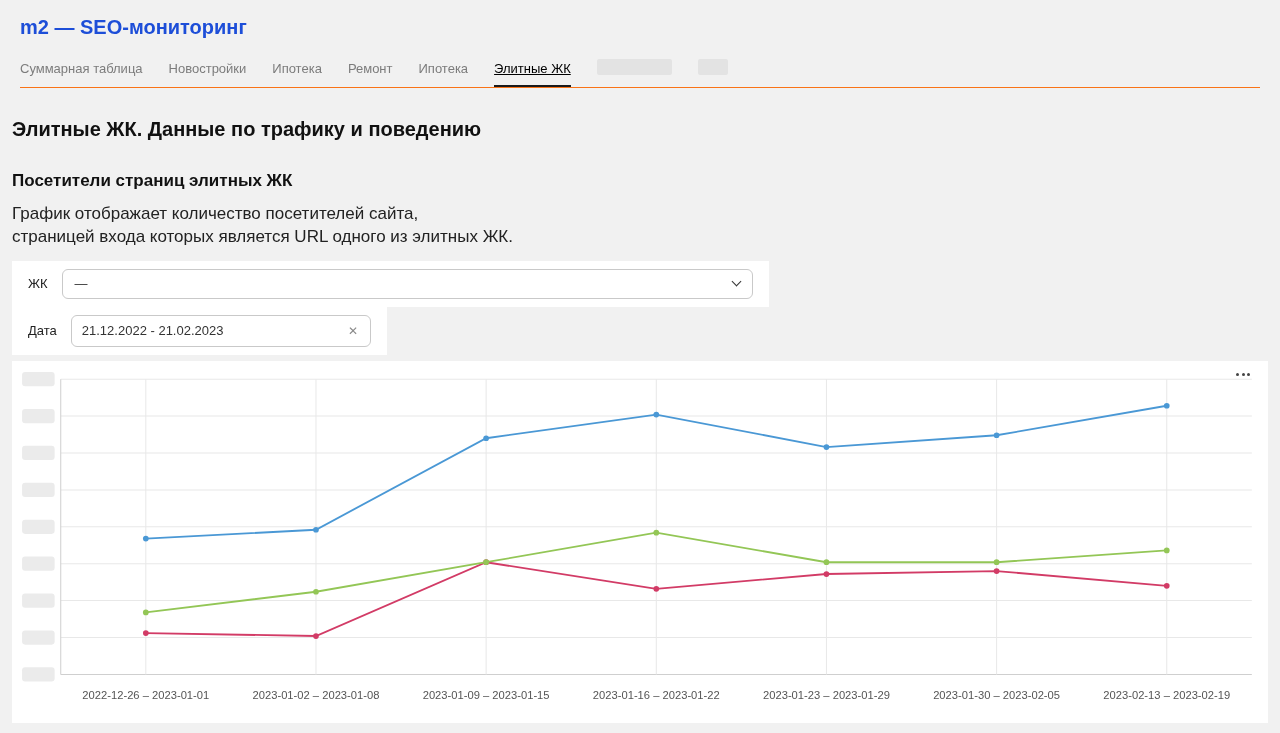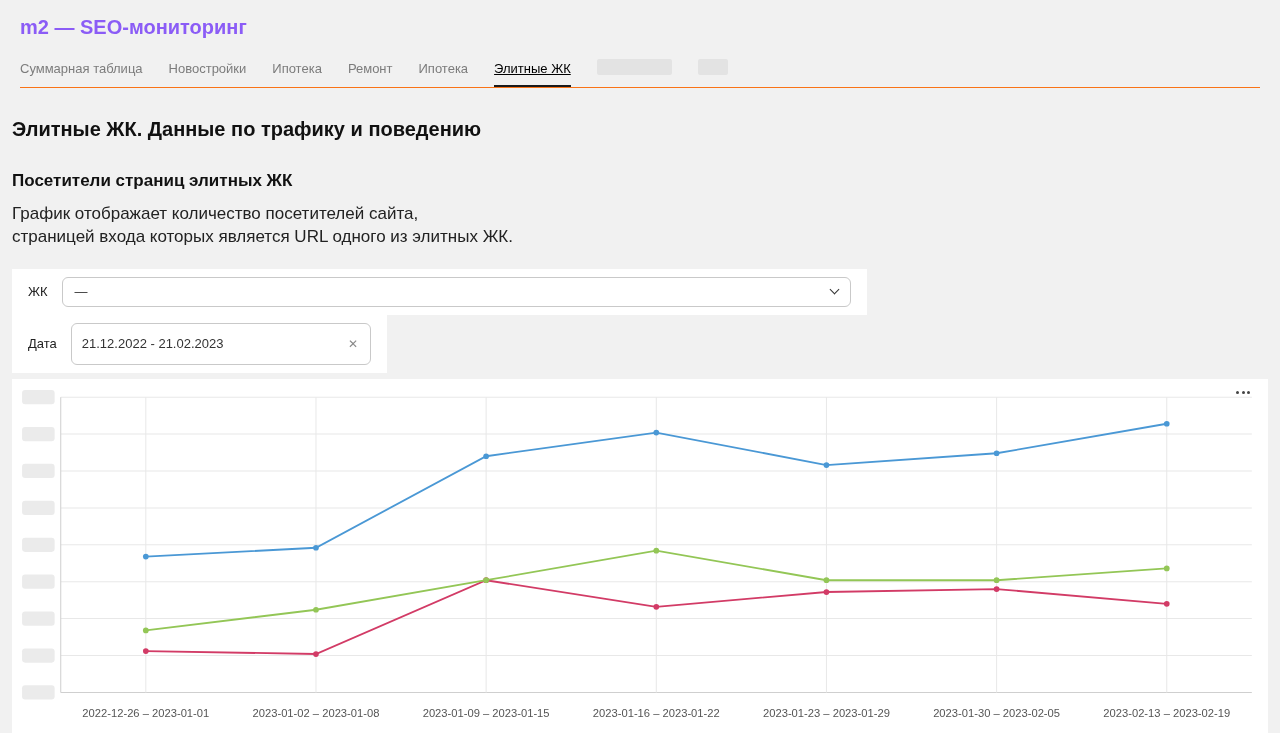--- a/index.html
+++ b/index.html
@@ -5,21 +5,21 @@
   * { box-sizing: border-box; margin: 0; padding: 0; }
   html,body { width: 1280px; height: 733px; }
   body {
     background: #f1f1f1;
     font-family: "Liberation Sans", sans-serif;
     color: #1a1a1a;
     overflow: hidden;
   }
   
   .app-header { padding: 16px 20px 0 20px; }
-  .app-title { font-size: 20px; font-weight: bold; color: #8b5cf6; }
+  .app-title { font-size: 20px; font-weight: bold; color: #1d4ed8; }
   
   .tab-bar {
     display: flex; align-items: flex-end; gap: 26px;
     margin-top: 16px; border-bottom: 1px solid #f97316; padding: 0 0 0 0;
   }
   .tab {
     font-size: 13px; color: #7c7c7c; padding: 6px 0 9px 0;
     cursor: pointer; white-space: nowrap; border-bottom: 2px solid transparent;
   }
   .tab.active { color: #000; border-bottom: 2px solid #1a1a1a; font-weight: 400; text-decoration: underline; }
@@ -28,35 +28,35 @@
     margin-bottom: 9px; align-self: center; cursor: pointer;
   }
   
   main { padding: 0 12px; }
   .page-title { font-size: 20px; font-weight: bold; margin-top: 30px; color: #111; }
   .section-title { font-size: 17px; font-weight: bold; margin-top: 30px; color: #111; }
   .section-desc { font-size: 17px; color: #222; margin-top: 12px; line-height: 1.35; }
   
   .card { background: #fff; }
   .filter-row { display: flex; align-items: center; padding: 8px 16px; }
-  .filter-zhk { margin-top: 20px; width: 855px; }
+  .filter-zhk { margin-top: 12px; width: 757px; }
   .filter-date { width: 375px; }
   .filter-label { font-size: 13px; color: #222; margin-right: 14px; white-space: nowrap; }
   .select-box {
     flex: 1; display: flex; align-items: center; justify-content: space-between;
     height: 30px; border: 1px solid #c9c9c9; border-radius: 6px; background: #fff;
     padding: 0 12px; font-size: 13px; color: #333; cursor: pointer;
   }
   .chevron {
     width: 7px; height: 7px; border-right: 1.5px solid #333; border-bottom: 1.5px solid #333;
     transform: rotate(45deg); margin-top: -4px;
   }
   .date-box {
     flex: 1; display: flex; align-items: center; justify-content: space-between;
-    height: 42px; border: 1px solid #c9c9c9; border-radius: 6px; background: #fff;
+    height: 32px; border: 1px solid #c9c9c9; border-radius: 6px; background: #fff;
     padding: 0 10px; font-size: 13px; color: #333; cursor: text;
   }
   .clear-x { color: #8a8a8a; font-size: 12px; cursor: pointer; padding: 0 2px; }
   
   .chart-card { margin-top: 6px; padding: 8px 8px 10px 8px; position: relative; }
   .menu-dots {
     position: absolute; top: 8px; right: 14px; display: flex; gap: 2.5px;
     cursor: pointer; padding: 4px;
   }
   .menu-dots i { width: 3px; height: 3px; border-radius: 50%; background: #444; display: block; }

